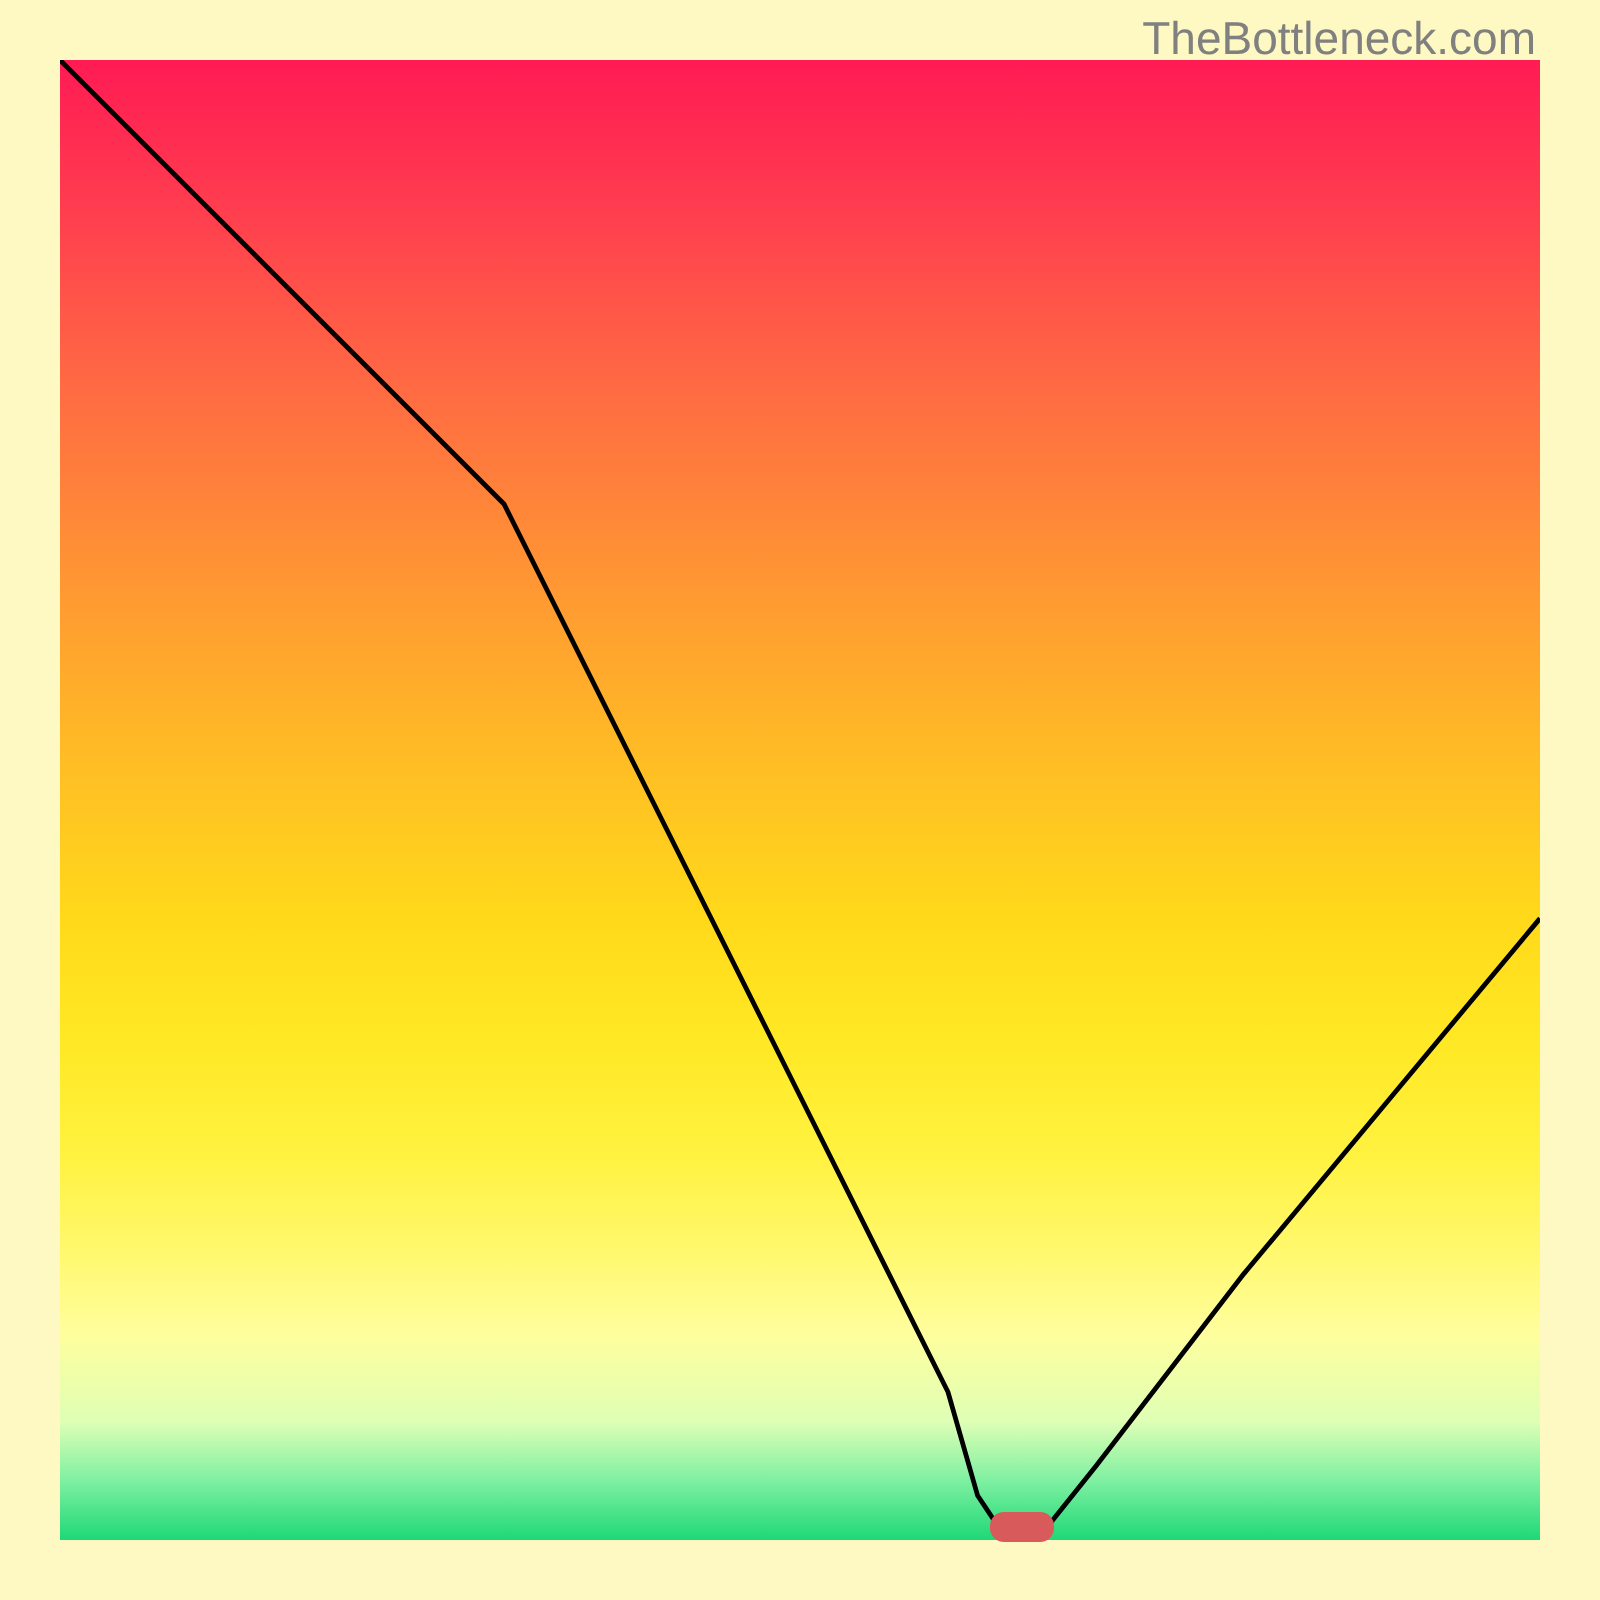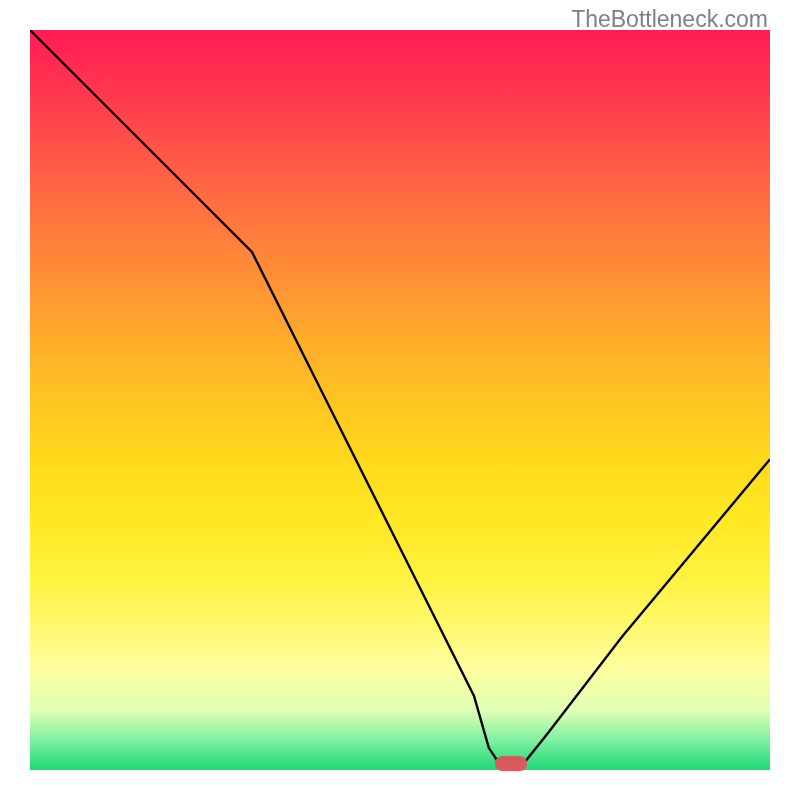--- a/index.html
+++ b/index.html
@@ -8,21 +8,21 @@
     width: 800px;
     height: 800px;
     background: #000;
     font-family: Arial, Helvetica, sans-serif;
     overflow: hidden;
   }
   .outer {
     position: relative;
     width: 800px;
     height: 800px;
-    background: #ffffff;
+    background: #fef9c3;
   }
   .plot-area {
     position: absolute;
     left: 30px;
     top: 30px;
     width: 740px;
     height: 740px;
     
     background: linear-gradient(to bottom,
       #ff1b54 0%,

